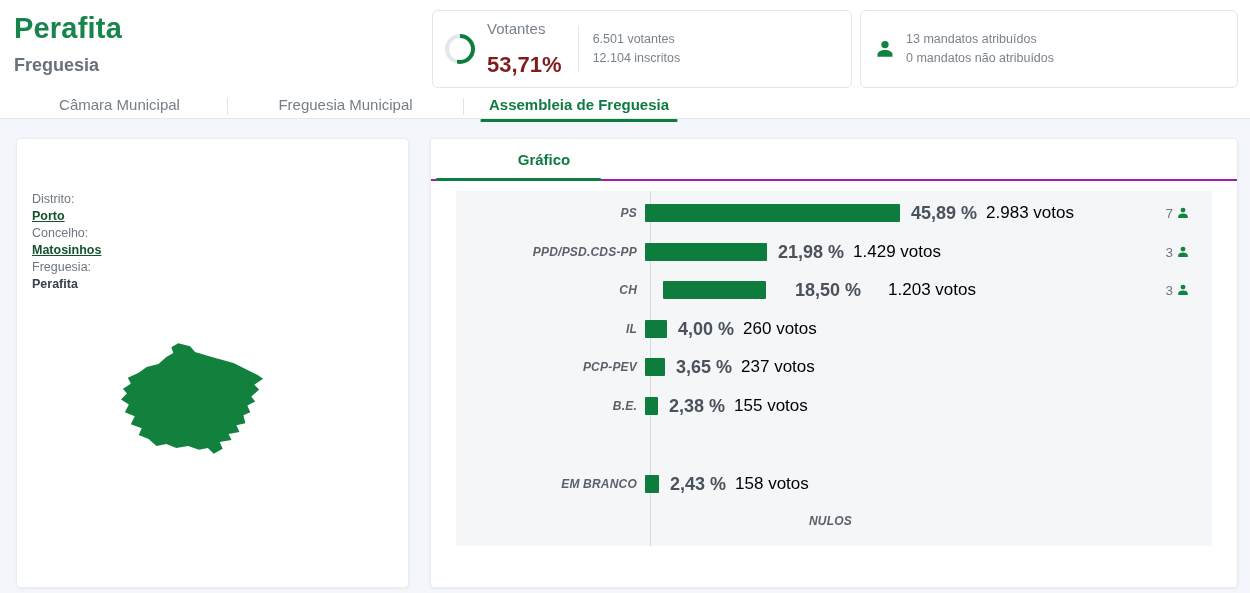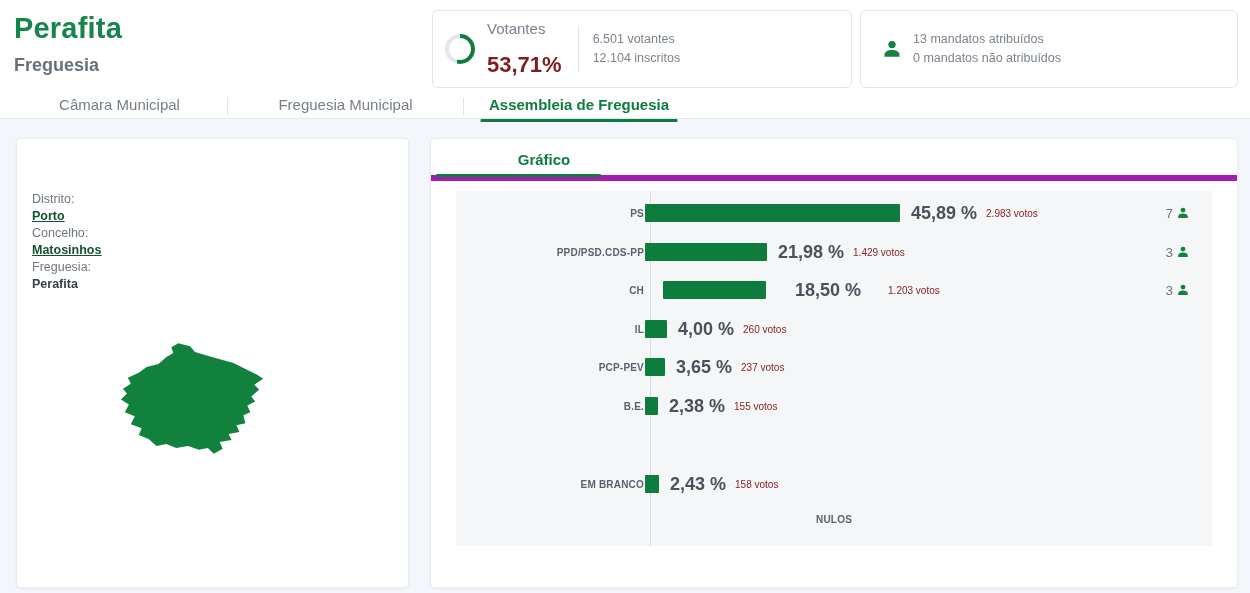--- a/index.html
+++ b/index.html
@@ -21,21 +21,21 @@
   .page-title { position:absolute; left:14px; top:12px; font-size:29px; font-weight:bold; color:#15854c; letter-spacing:.2px; }
   .page-subtitle { position:absolute; left:14px; top:55px; font-size:18px; font-weight:bold; color:#68717a; }
 
   
   .stat-box {
     position:absolute; top:10px; height:78px; background:#fff;
     border:1px solid #e2e6e9; border-radius:6px;
     display:flex; align-items:center;
   }
   .stat-box.turnout { left:432px; width:420px; padding-left:12px; }
-  .stat-box.mandates { left:860px; width:378px; padding-left:20px; }
+  .stat-box.mandates { left:860px; width:378px; padding-left:13px; }
 
   .ring { width:30px; height:30px; border-radius:50%; position:relative; flex:0 0 30px; }
   .ring::after { content:""; position:absolute; inset:4px; border-radius:50%; background:#fff; }
 
   .turnout-labels { margin-left:12px; }
   .turnout-word { font-size:15px; color:#7a828b; }
   .turnout-pct { font-size:22px; font-weight:bold; color:#7f1d1d; margin-top:15px; }
   .vdivider { width:1px; height:46px; background:#e4e7ea; margin:0 14px 0 16px; }
   .small-lines { font-size:12.5px; color:#7b838b; line-height:1.55; }
 
@@ -64,42 +64,43 @@
   .card.right { left:430px; width:808px; height:450px; }
 
   
   .location-block { position:absolute; left:15px; top:52px; font-size:12.5px; line-height:17px; }
   .loc-label { color:#6e7780; }
   .loc-link { color:#14532d; font-weight:bold; text-decoration:underline; cursor:pointer; }
   .loc-current { color:#3a4149; font-weight:bold; }
   .map-wrap { position:absolute; left:100px; top:198px; width:158px; height:124px; }
 
   
-  .chart-tab-strip { position:relative; height:42px; border-bottom:6px solid #a21caf; }
+  .chart-tab-strip { position:relative; height:42px; border-bottom:2px solid #a21caf; }
   .chart-tab-label {
     position:absolute; left:63px; top:12px; width:100px; text-align:center;
     font-size:15px; font-weight:bold; color:#0e7b41; cursor:pointer;
   }
   .chart-tab-underline { position:absolute; left:5px; bottom:-2px; width:165px; height:3px; background:#0e7b41; border-radius:1px; }
 
   .chart-panel {
     position:absolute; left:25px; top:52px; width:756px; height:355px;
     background:#f5f6f8;
   }
   .axis-line { position:absolute; left:194px; top:0; width:1px; height:355px; background:#d8dbde; }
 
   .chart-row { position:absolute; left:0; width:100%; height:18px; display:flex; align-items:center; }
   .party-label {
-    flex:0 0 188px; text-align:right; 
-    font-size:10px; font-weight:bold; color:#59626b; letter-spacing:.2px;
+    flex:0 0 188px; text-align:right; padding-right:7px;
+    font-size:12px; font-weight:bold; color:#59626b; letter-spacing:.2px;
     white-space:nowrap;
+    font-style:italic;
   }
   .result-bar { height:18px; background:#0e7c3c; border-radius:1px; flex:0 0 auto; margin-left:1px; }
   .percent-value { margin-left:11px; font-size:18px; font-weight:bold; color:#49525b; white-space:nowrap; }
-  .votes-value { margin-left:9px; font-size:10px; color:#7f1d1d; white-space:nowrap; }
+  .votes-value { margin-left:9px; font-size:17px; color:#000000; white-space:nowrap; }
   .mandates-group { position:absolute; right:22px; display:flex; align-items:center; gap:3px; }
   .mandates-count { font-size:13.5px; color:#6e767e; }
 </style>
 </head>
 <body>
 
 <div id="page">
 
   <div class="header-band">
     <div class="page-title">Perafita</div>

